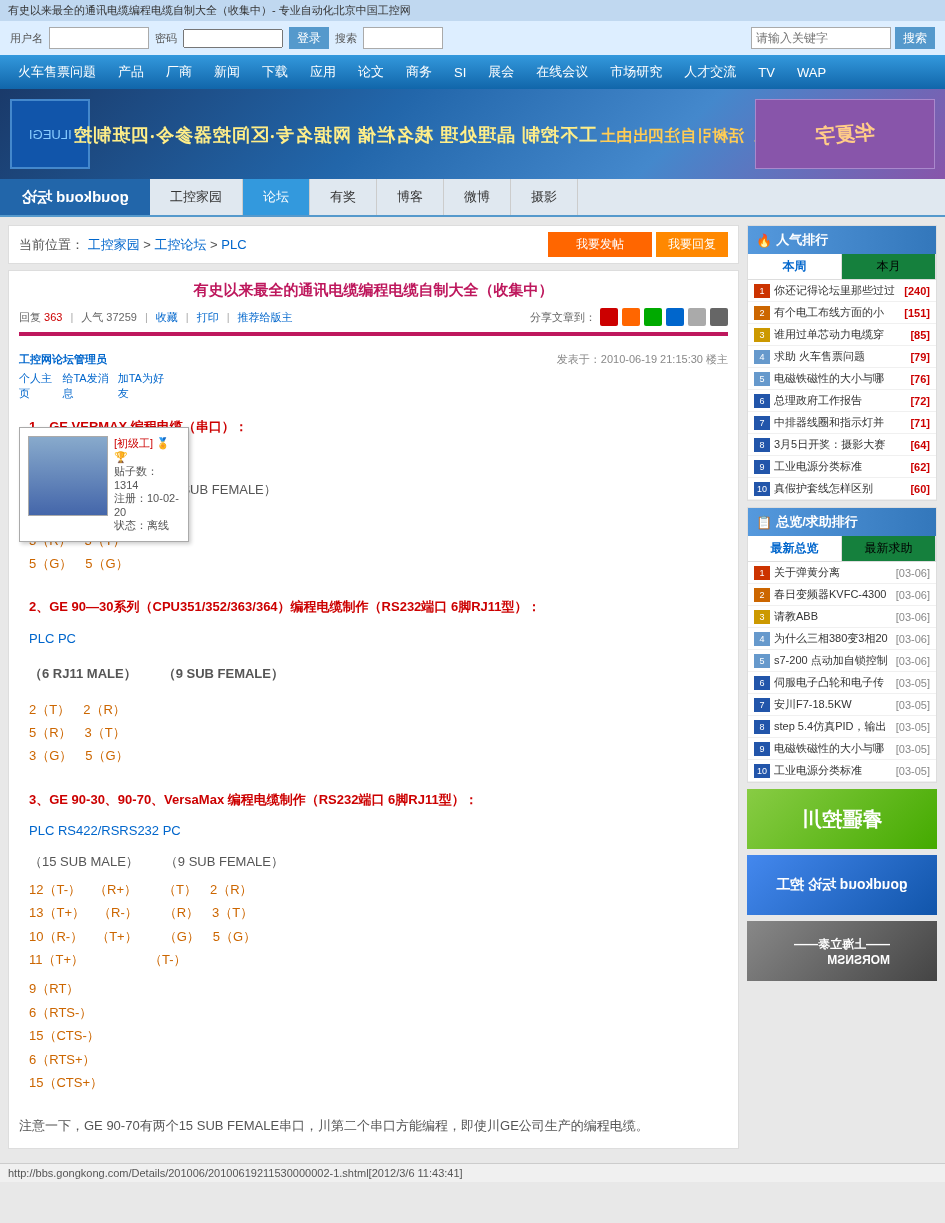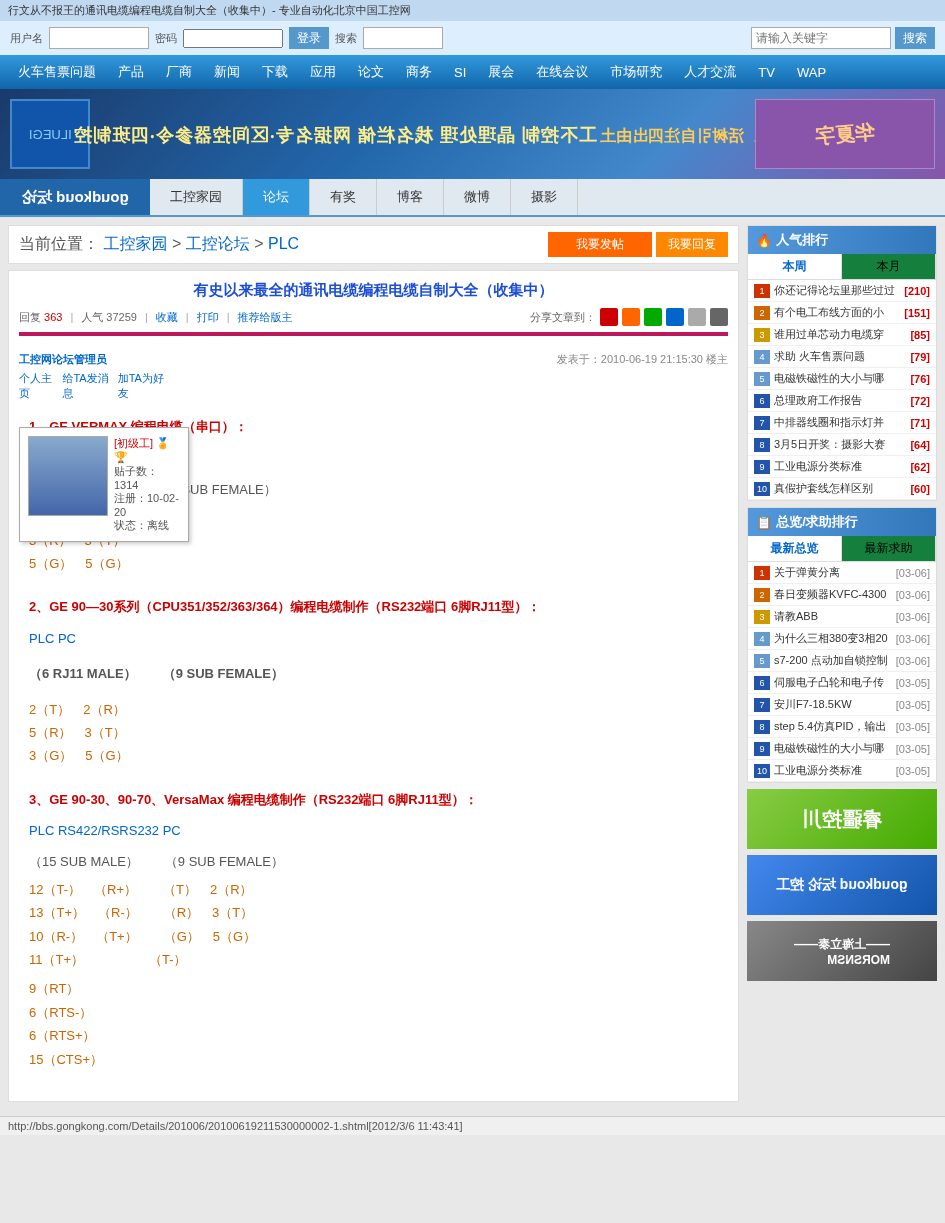--- a/index.html
+++ b/index.html
@@ -32,29 +32,29 @@
     .tab-item { padding: 0 20px; display: flex; align-items: center; cursor: pointer; font-size: 13px; color: #333; border-right: 1px solid #ccc; }
     .tab-item.active { background: #3399dd; color: white; }
     
     
     .main-layout { display: flex; gap: 8px; padding: 8px; background: #e8e8e8; }
     .main-content { flex: 1; min-width: 0; }
     .sidebar { width: 190px; flex-shrink: 0; }
     
     
     .breadcrumb-bar { background: white; padding: 6px 10px; margin-bottom: 6px; display: flex; align-items: center; justify-content: space-between; border: 1px solid #ddd; }
-    .breadcrumb { font-size: 16px; color: #555; }
+    .breadcrumb { font-size: 13px; color: #555; }
     .breadcrumb a { color: #0066cc; text-decoration: none; }
     .breadcrumb-buttons { display: flex; gap: 4px; }
     .btn-post { background: #ff6600; color: white; border: none; padding: 4px 28px; cursor: pointer; font-size: 12px; }
     .btn-reply { background: #ff8800; color: white; border: none; padding: 4px 12px; cursor: pointer; font-size: 12px; }
     
     
     .article-box { background: white; border: 1px solid #ddd; padding: 10px; margin-bottom: 6px; }
-    .article-title { text-align: center; font-size: 15px; font-weight: bold; color: #1d4ed8; margin-bottom: 8px; }
+    .article-title { text-align: center; font-size: 15px; font-weight: bold; color: #be185d; margin-bottom: 8px; }
     .article-meta { font-size: 11px; color: #666; margin-bottom: 16px; border-bottom: 4px solid #be185d; padding-bottom: 6px; display: flex; align-items: center; gap: 8px; }
     .article-meta .share { margin-left: auto; display: flex; align-items: center; gap: 4px; font-size: 11px; }
     .share-icon { width: 18px; height: 18px; display: inline-block; border-radius: 2px; cursor: pointer; }
     .share-icon.s1 { background: #cc0000; }
     .share-icon.s2 { background: #ff6600; }
     .share-icon.s3 { background: #00aa00; }
     .share-icon.s4 { background: #0066cc; }
     .share-icon.s5 { background: #aaaaaa; }
     .share-icon.s6 { background: #666666; }
     .post-info-popup { border: 1px solid #aaa; background: white; padding: 8px; font-size: 11px; color: #555; width: 170px; box-shadow: 2px 2px 4px rgba(0,0,0,0.2); }
@@ -97,21 +97,21 @@
     .highlight-orange { color: #cc6600; }
     
     .separator { color: #aaa; }
     
     .link { color: #0066cc; text-decoration: none; cursor: pointer; }
   </style>
 </head>
 <body>
 
 <div class="top-bar">
-  <span>行文从不报王的通讯电缆编程电缆自制大全（收集中）- 专业自动化北京中国工控网</span>
+  <span>有史以来最全的通讯电缆编程电缆自制大全（收集中）- 专业自动化北京中国工控网</span>
 </div>
 
 <div class="header-search">
   <span style="font-size:11px;color:#555;">用户名</span>
   <input type="text" style="width: 100px;">
   <span style="font-size:11px;color:#555;">密码</span>
   <input type="password" style="width: 100px;">
   <button>登录</button>
   <span style="font-size:11px;color:#555;">搜索</span>
   <input type="text" style="width: 80px;">
@@ -297,25 +297,27 @@
               <div>
                 <span class="highlight-orange">10（R-）　（T+）　　（G）　5（G）</span>
               </div>
               <div>
                 <span class="highlight-orange">11（T+）　　　　　（T-）</span>
               </div>
             </div>
             <div style="margin-top:6px;">
               <div class="highlight-orange">9（RT）</div>
               <div class="highlight-orange">6（RTS-）</div>
+              <div class="highlight-orange">15（CTS-）</div>
               <div class="highlight-orange">6（RTS+）</div>
               <div class="highlight-orange">15（CTS+）</div>
             </div>
           </div>
 
+          <div class="note-text">注意一下，GE 90-70有两个15 SUB FEMALE串口，川第二个串口方能编程，即使川GE公司生产的编程电缆。</div>
 
         </div>
       </div>
 
     </div>
 
   </div>
 
   <div class="sidebar">
 
@@ -325,21 +327,21 @@
         <span>人气排行</span>
       </div>
       <div class="sidebar-tabs">
         <div class="sidebar-tab active">本周</div>
         <div class="sidebar-tab">本月</div>
       </div>
       <div class="sidebar-list">
         <div class="sidebar-list-item">
           <span class="rank-badge rank-1">1</span>
           <span class="item-text">你还记得论坛里那些过过</span>
-          <span class="item-count">[210]</span>
+          <span class="item-count">[240]</span>
         </div>
         <div class="sidebar-list-item">
           <span class="rank-badge rank-2">2</span>
           <span class="item-text">有个电工布线方面的小</span>
           <span class="item-count">[151]</span>
         </div>
         <div class="sidebar-list-item">
           <span class="rank-badge rank-3">3</span>
           <span class="item-text">谁用过单芯动力电缆穿</span>
           <span class="item-count">[85]</span>

